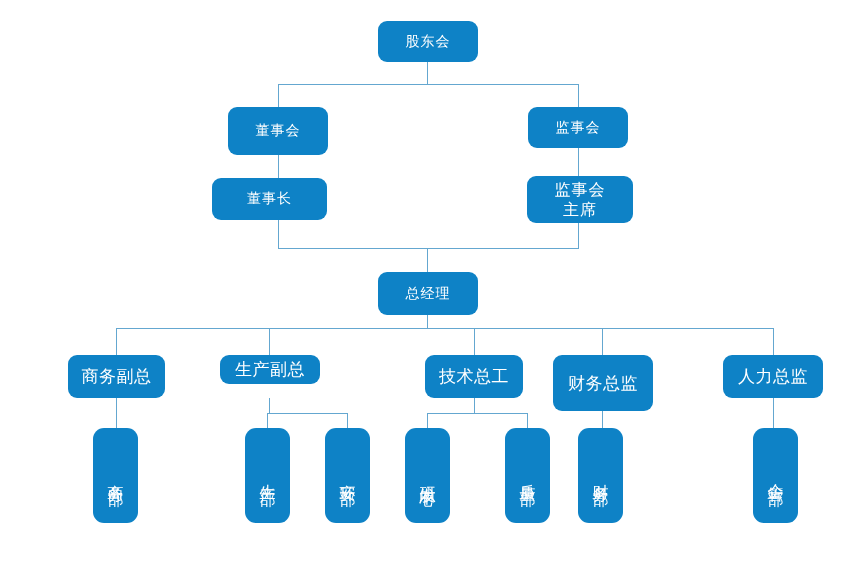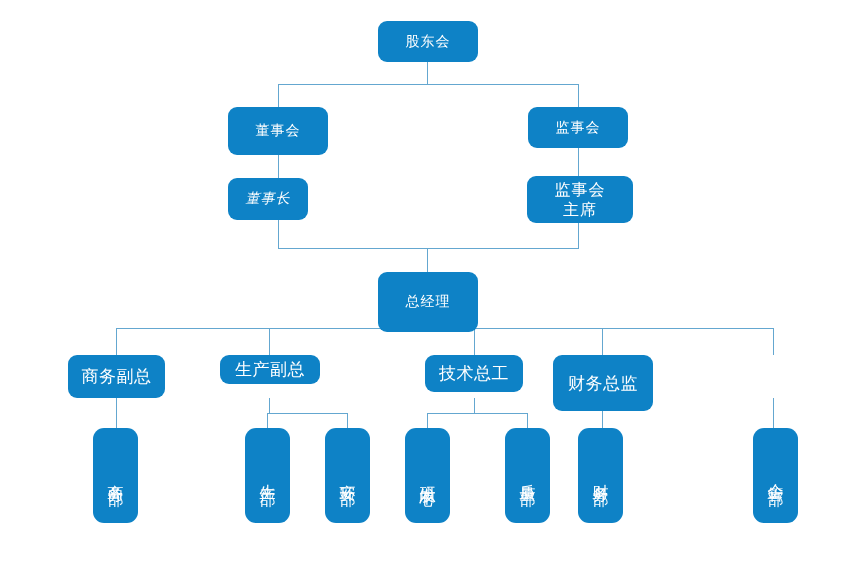--- a/index.html
+++ b/index.html
@@ -35,26 +35,26 @@
     letter-spacing: 3px;
     line-height: 1;
   }
   .node.vert.chars4 .lbl { letter-spacing: 1px; font-size: 16px; }
   .line { position: absolute; background: var(--connector, #64a7d0); }
 
   
   .p-shareholders          { left: 378px; top: 21px;  width: 100px; height: 41px; }
   .p-board-of-directors    { left: 228px; top: 107px; width: 100px; height: 48px; }
   .p-supervisory-board     { left: 528px; top: 107px; width: 100px; height: 41px; }
-  .p-chairman              { left: 228px; top: 178px; width: 80px; height: 42px; font-style: italic; }
+  .p-chairman              { left: 212px; top: 178px; width: 115px; height: 42px; }
   .p-supervisory-chairman  { left: 527px; top: 176px; width: 106px; height: 47px; }
-  .p-general-manager       { left: 378px; top: 272px; width: 100px; height: 60px; }
+  .p-general-manager       { left: 378px; top: 272px; width: 100px; height: 43px; }
   .p-business-vp           { left: 68px;  top: 355px; width: 97px;  height: 43px; justify-content: center; }
   .p-production-vp         { left: 220px; top: 355px; width: 100px; height: 29px; }
-  .p-chief-engineer        { left: 425px; top: 355px; width: 98px;  height: 37px; }
+  .p-chief-engineer        { left: 425px; top: 355px; width: 98px;  height: 43px; }
   .p-finance-director      { left: 553px; top: 355px; width: 100px; height: 56px; }
   .p-hr-director           { left: 723px; top: 355px; width: 100px; height: 43px; }
   .p-business-dept         { left: 93px;  top: 428px; width: 45px;  height: 95px; }
   .p-production-dept       { left: 245px; top: 428px; width: 45px;  height: 95px; }
   .p-safety-env-dept       { left: 325px; top: 428px; width: 45px;  height: 95px; }
   .p-rd-center             { left: 405px; top: 428px; width: 45px;  height: 95px; }
   .p-quality-dept          { left: 505px; top: 428px; width: 45px;  height: 95px; }
   .p-finance-dept          { left: 578px; top: 428px; width: 45px;  height: 95px; }
   .p-enterprise-mgmt-dept  { left: 753px; top: 428px; width: 45px;  height: 95px; }
 </style>
@@ -122,20 +122,23 @@
   </div>
   <div class="node small p-production-vp">
     <span class="lbl">生产副总</span>
   </div>
   <div class="node small p-chief-engineer">
     <span class="lbl">技术总工</span>
   </div>
   <div class="node small p-finance-director">
     <span class="lbl">财务总监</span>
   </div>
+  <div class="node small p-hr-director">
+    <span class="lbl">人力总监</span>
+  </div>
 
   <div class="node vert p-business-dept">
     <span class="lbl">商务部</span>
   </div>
   <div class="node vert p-production-dept">
     <span class="lbl">生产部</span>
   </div>
   <div class="node vert p-safety-env-dept">
     <span class="lbl">安环部</span>
   </div>

